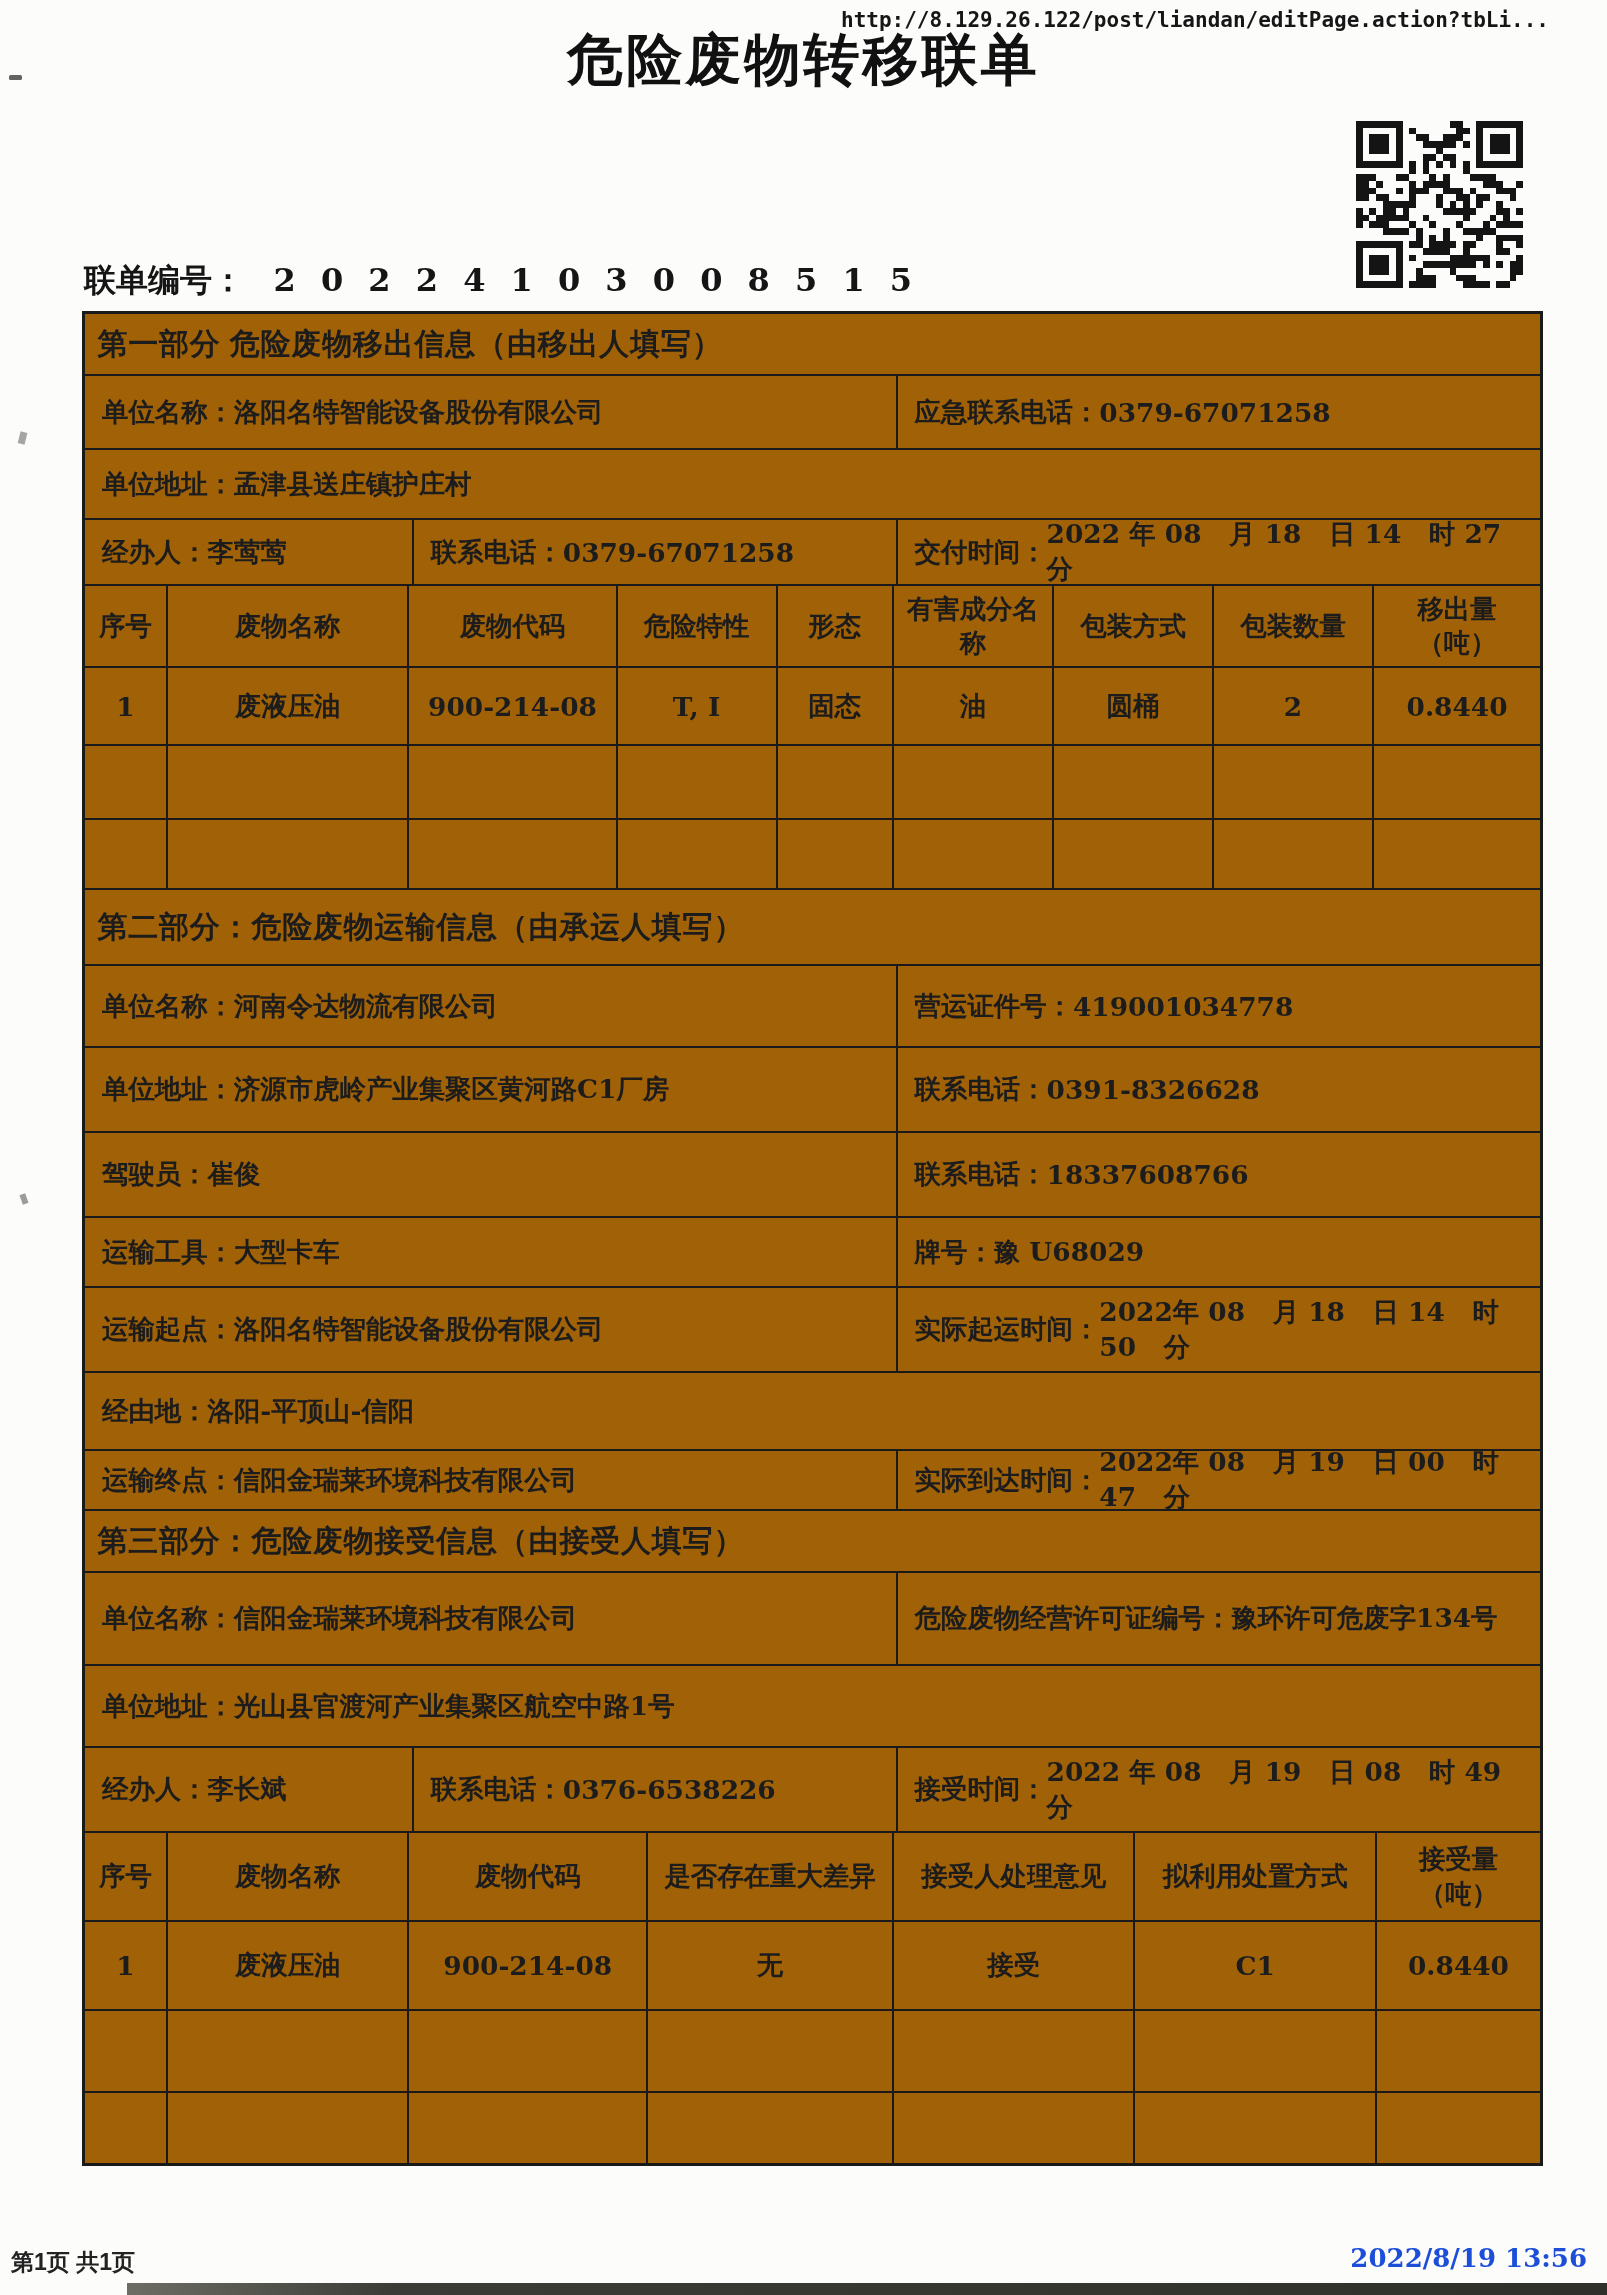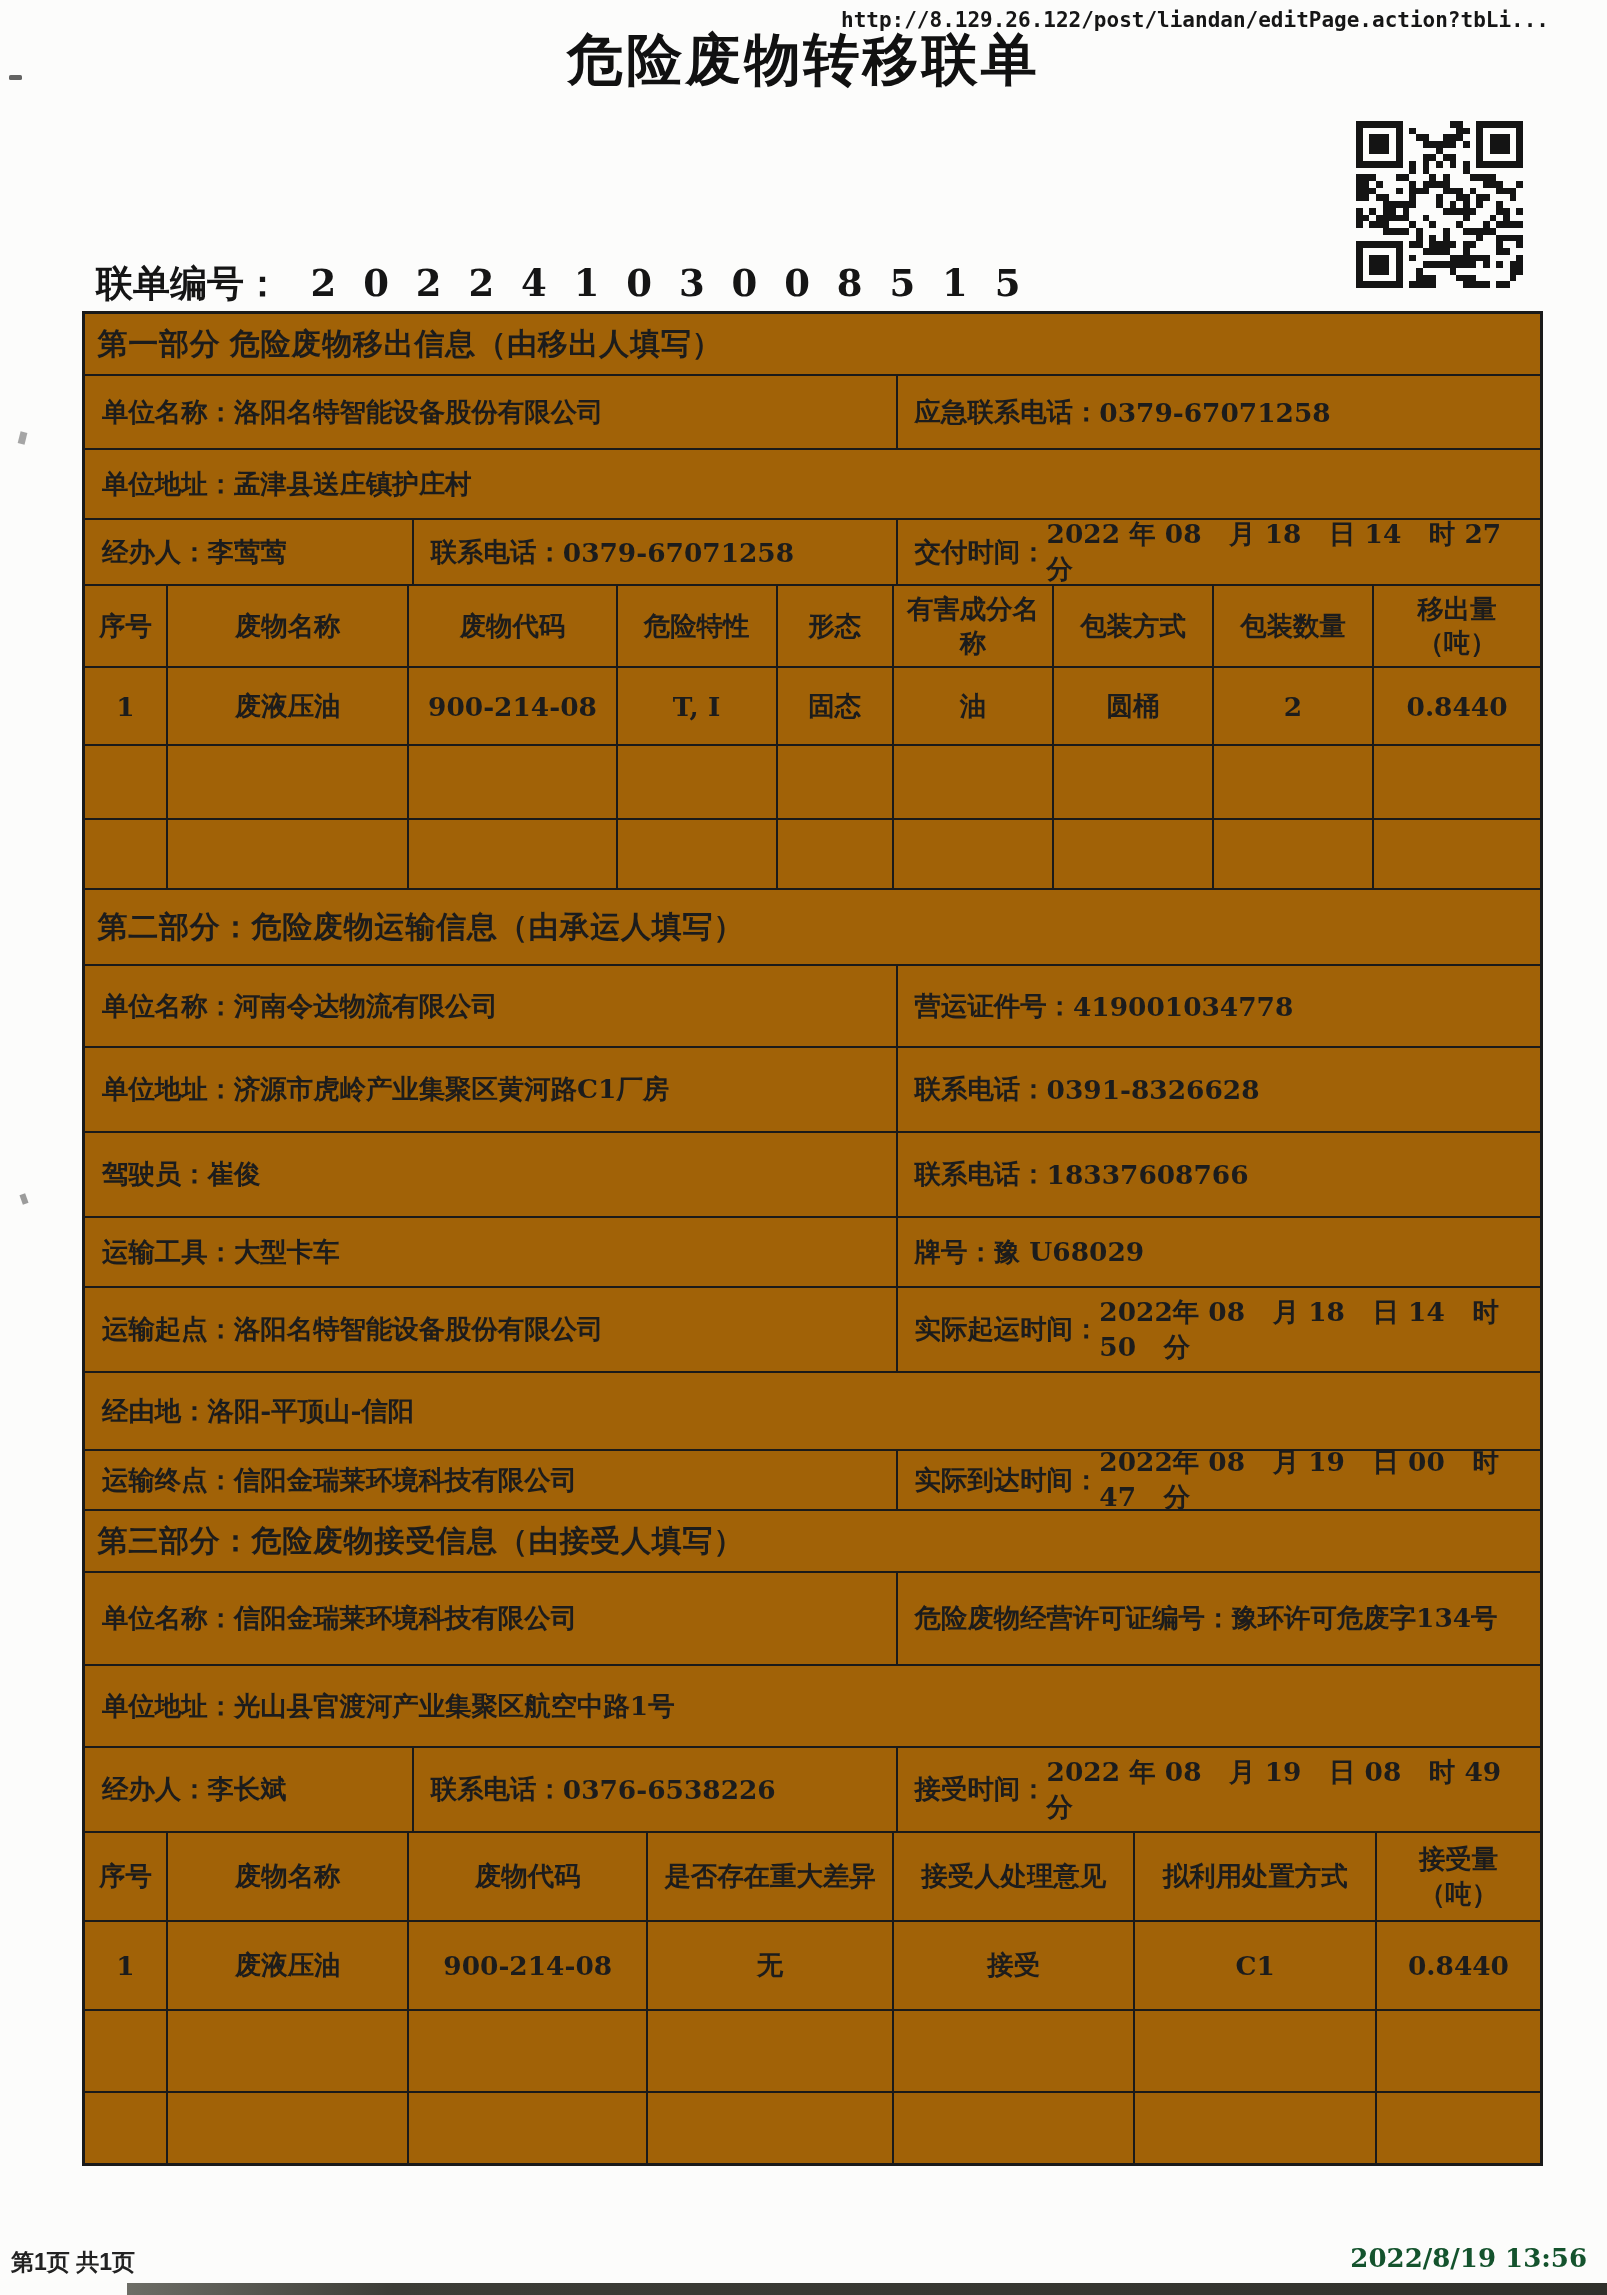--- a/index.html
+++ b/index.html
@@ -14,22 +14,22 @@
     font-family:"DejaVu Sans Mono", monospace;
     font-size:21px; font-weight:700; color:#161616;
   }
   .doc-title{
     position:absolute; top:23px; left:0; width:100%;
     text-align:center; margin:0;
     font-size:56px; font-weight:700; letter-spacing:3.1px; color:#111;
   }
   .qr{ position:absolute; top:120px; left:1356px; width:167px; height:169px; }
   .manifest-no{
-    position:absolute; top:259px; left:96px;
-    font-size:37px; font-weight:700; color:#151515;
+    position:absolute; top:259px; left:84px;
+    font-size:32px; font-weight:700; color:#151515;
   }
   .manifest-no .mn-value{
     font-family:"DejaVu Serif", serif; font-weight:600;
     letter-spacing:7px; margin-left:29.5px; white-space:pre-wrap;
   }
   .grid{
     position:absolute; top:311px; left:82px; width:1461px;
     border:3.1px solid #1a1a1a; background:#a16207;
   }
   .g-row{ display:flex; border-bottom:2.3px solid #1a1a1a; }
@@ -55,21 +55,21 @@
     justify-content:center; text-align:center;
     font-weight:600; font-family:"DejaVu Serif", serif;
   }
   .footer-left{
     position:absolute; left:11px; top:2247px;
     font-size:23px; font-weight:700; color:#222;
   }
   .footer-right{
     position:absolute; right:20px; top:2243px;
     font-family:"DejaVu Serif", serif;
-    font-size:26px; font-weight:700; color:#14532d;
+    font-size:26px; font-weight:700; color:#1d4ed8;
   }
   .bottom-strip{
     position:absolute; left:127px; right:0; top:2283px; height:12.4px;
     background:linear-gradient(90deg,#6d6d66 0%, #3c3c36 18%, #30302b 100%);
   }
   .artifact{ position:absolute; background:#3c3c3c; }
   .a1{ left:9.3px; top:75px; width:13.2px; height:4.7px; border-radius:1.6px; opacity:.8; }
   .a2{ left:18.6px; top:432px; width:7px; height:12.4px; opacity:.45; transform:rotate(14deg); }
   .a3{ left:21px; top:1194px; width:6.2px; height:10px; opacity:.5; transform:rotate(-20deg); }
 </style>

